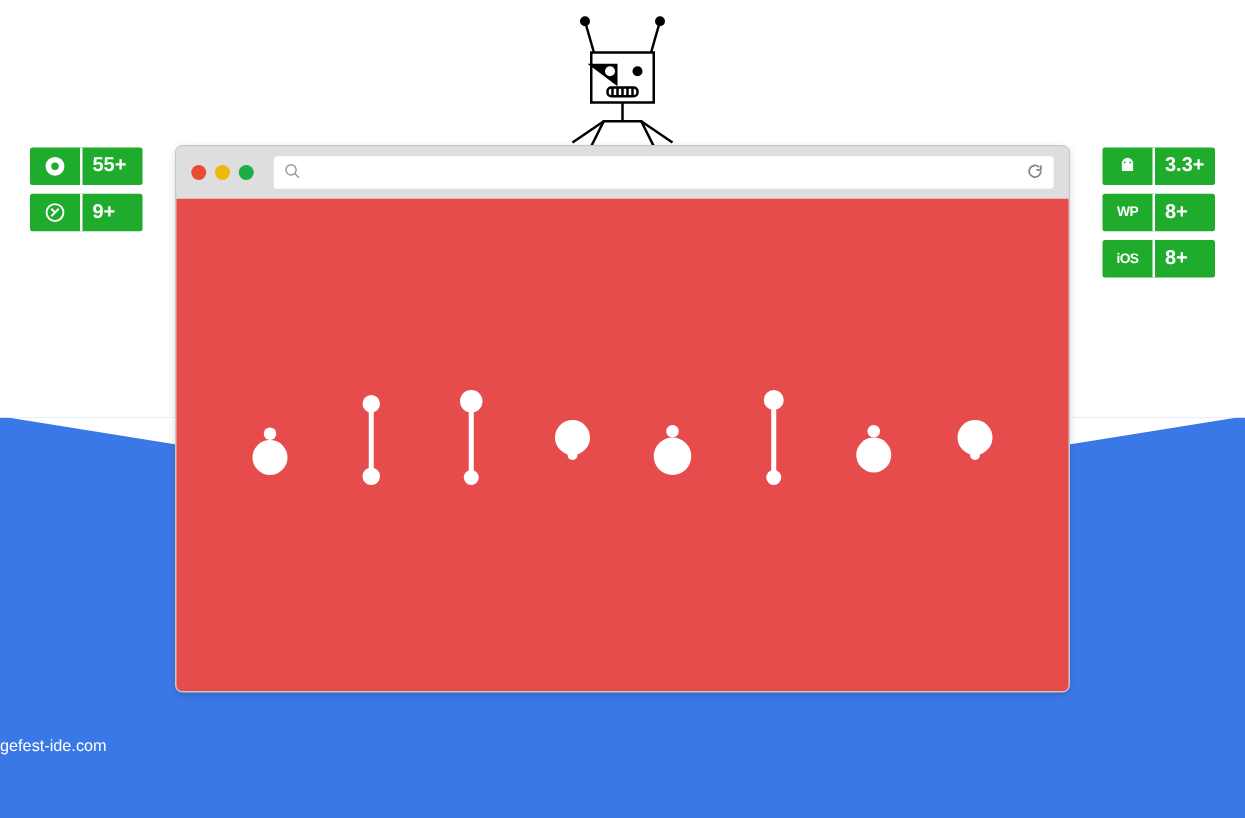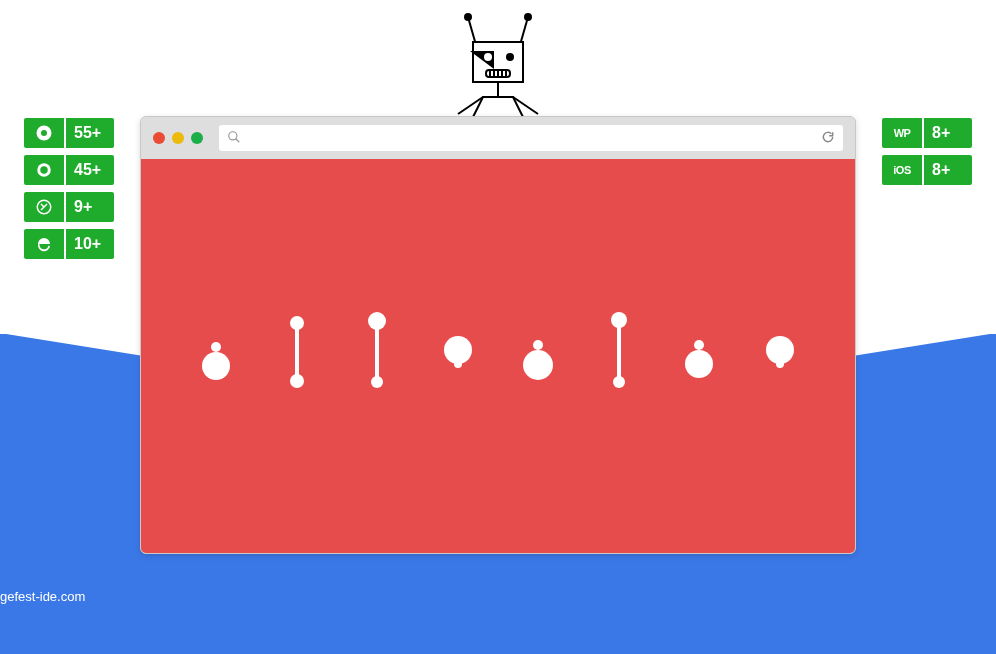--- a/index.html
+++ b/index.html
@@ -211,47 +211,40 @@
     <span class="icon">
       <svg width="18" height="18" viewBox="0 0 24 24" fill="#fff">
           <circle cx="12" cy="12" r="10"></circle>
           <circle cx="12" cy="12" r="4" fill="#1fac2c"></circle>
         </svg>
     </span>
     <span class="ver">55+</span>
   </div>
   <div class="badge">
     <span class="icon">
-      <svg width="18" height="18" viewBox="0 0 24 24" fill="#fff">
-          <circle cx="12" cy="12" r="9"></circle>
-          <circle cx="12" cy="12" r="5" fill="#1fac2c"></circle>
-        </svg>
-    </span>
-    <span class="ver">45+</span>
-  </div>
-  <div class="badge">
-    <span class="icon">
       <svg width="18" height="18" viewBox="0 0 24 24" fill="none" stroke="#fff" stroke-width="2">
           <circle cx="12" cy="12" r="9"></circle>
           <path d="M8 16 L12 12 L16 8 M12 12 L8 8" fill="#fff"></path>
         </svg>
     </span>
     <span class="ver">9+</span>
   </div>
+</div>
+
+<div class="badge-col right">
   <div class="badge">
     <span class="icon">
       <svg width="18" height="18" viewBox="0 0 24 24" fill="#fff">
-          <path d="M4 12 a8 8 0 1 1 16 0 H6 a6 6 0 0 0 12 2 l2 1 a8 8 0 0 1 -16 -3 Z"></path>
+          <path d="M6 9 a6 6 0 0 1 12 0 v8 H6 Z"></path>
+          <circle cx="9" cy="8" r="1" fill="#1fac2c"></circle>
+          <circle cx="15" cy="8" r="1" fill="#1fac2c"></circle>
         </svg>
     </span>
-    <span class="ver">10+</span>
-  </div>
-</div>
-
-<div class="badge-col right">
+    <span class="ver">3.3+</span>
+  </div>
   <div class="badge">
     <span class="icon txt">WP</span>
     <span class="ver">8+</span>
   </div>
   <div class="badge">
     <span class="icon txt">iOS</span>
     <span class="ver">8+</span>
   </div>
 </div>
 

